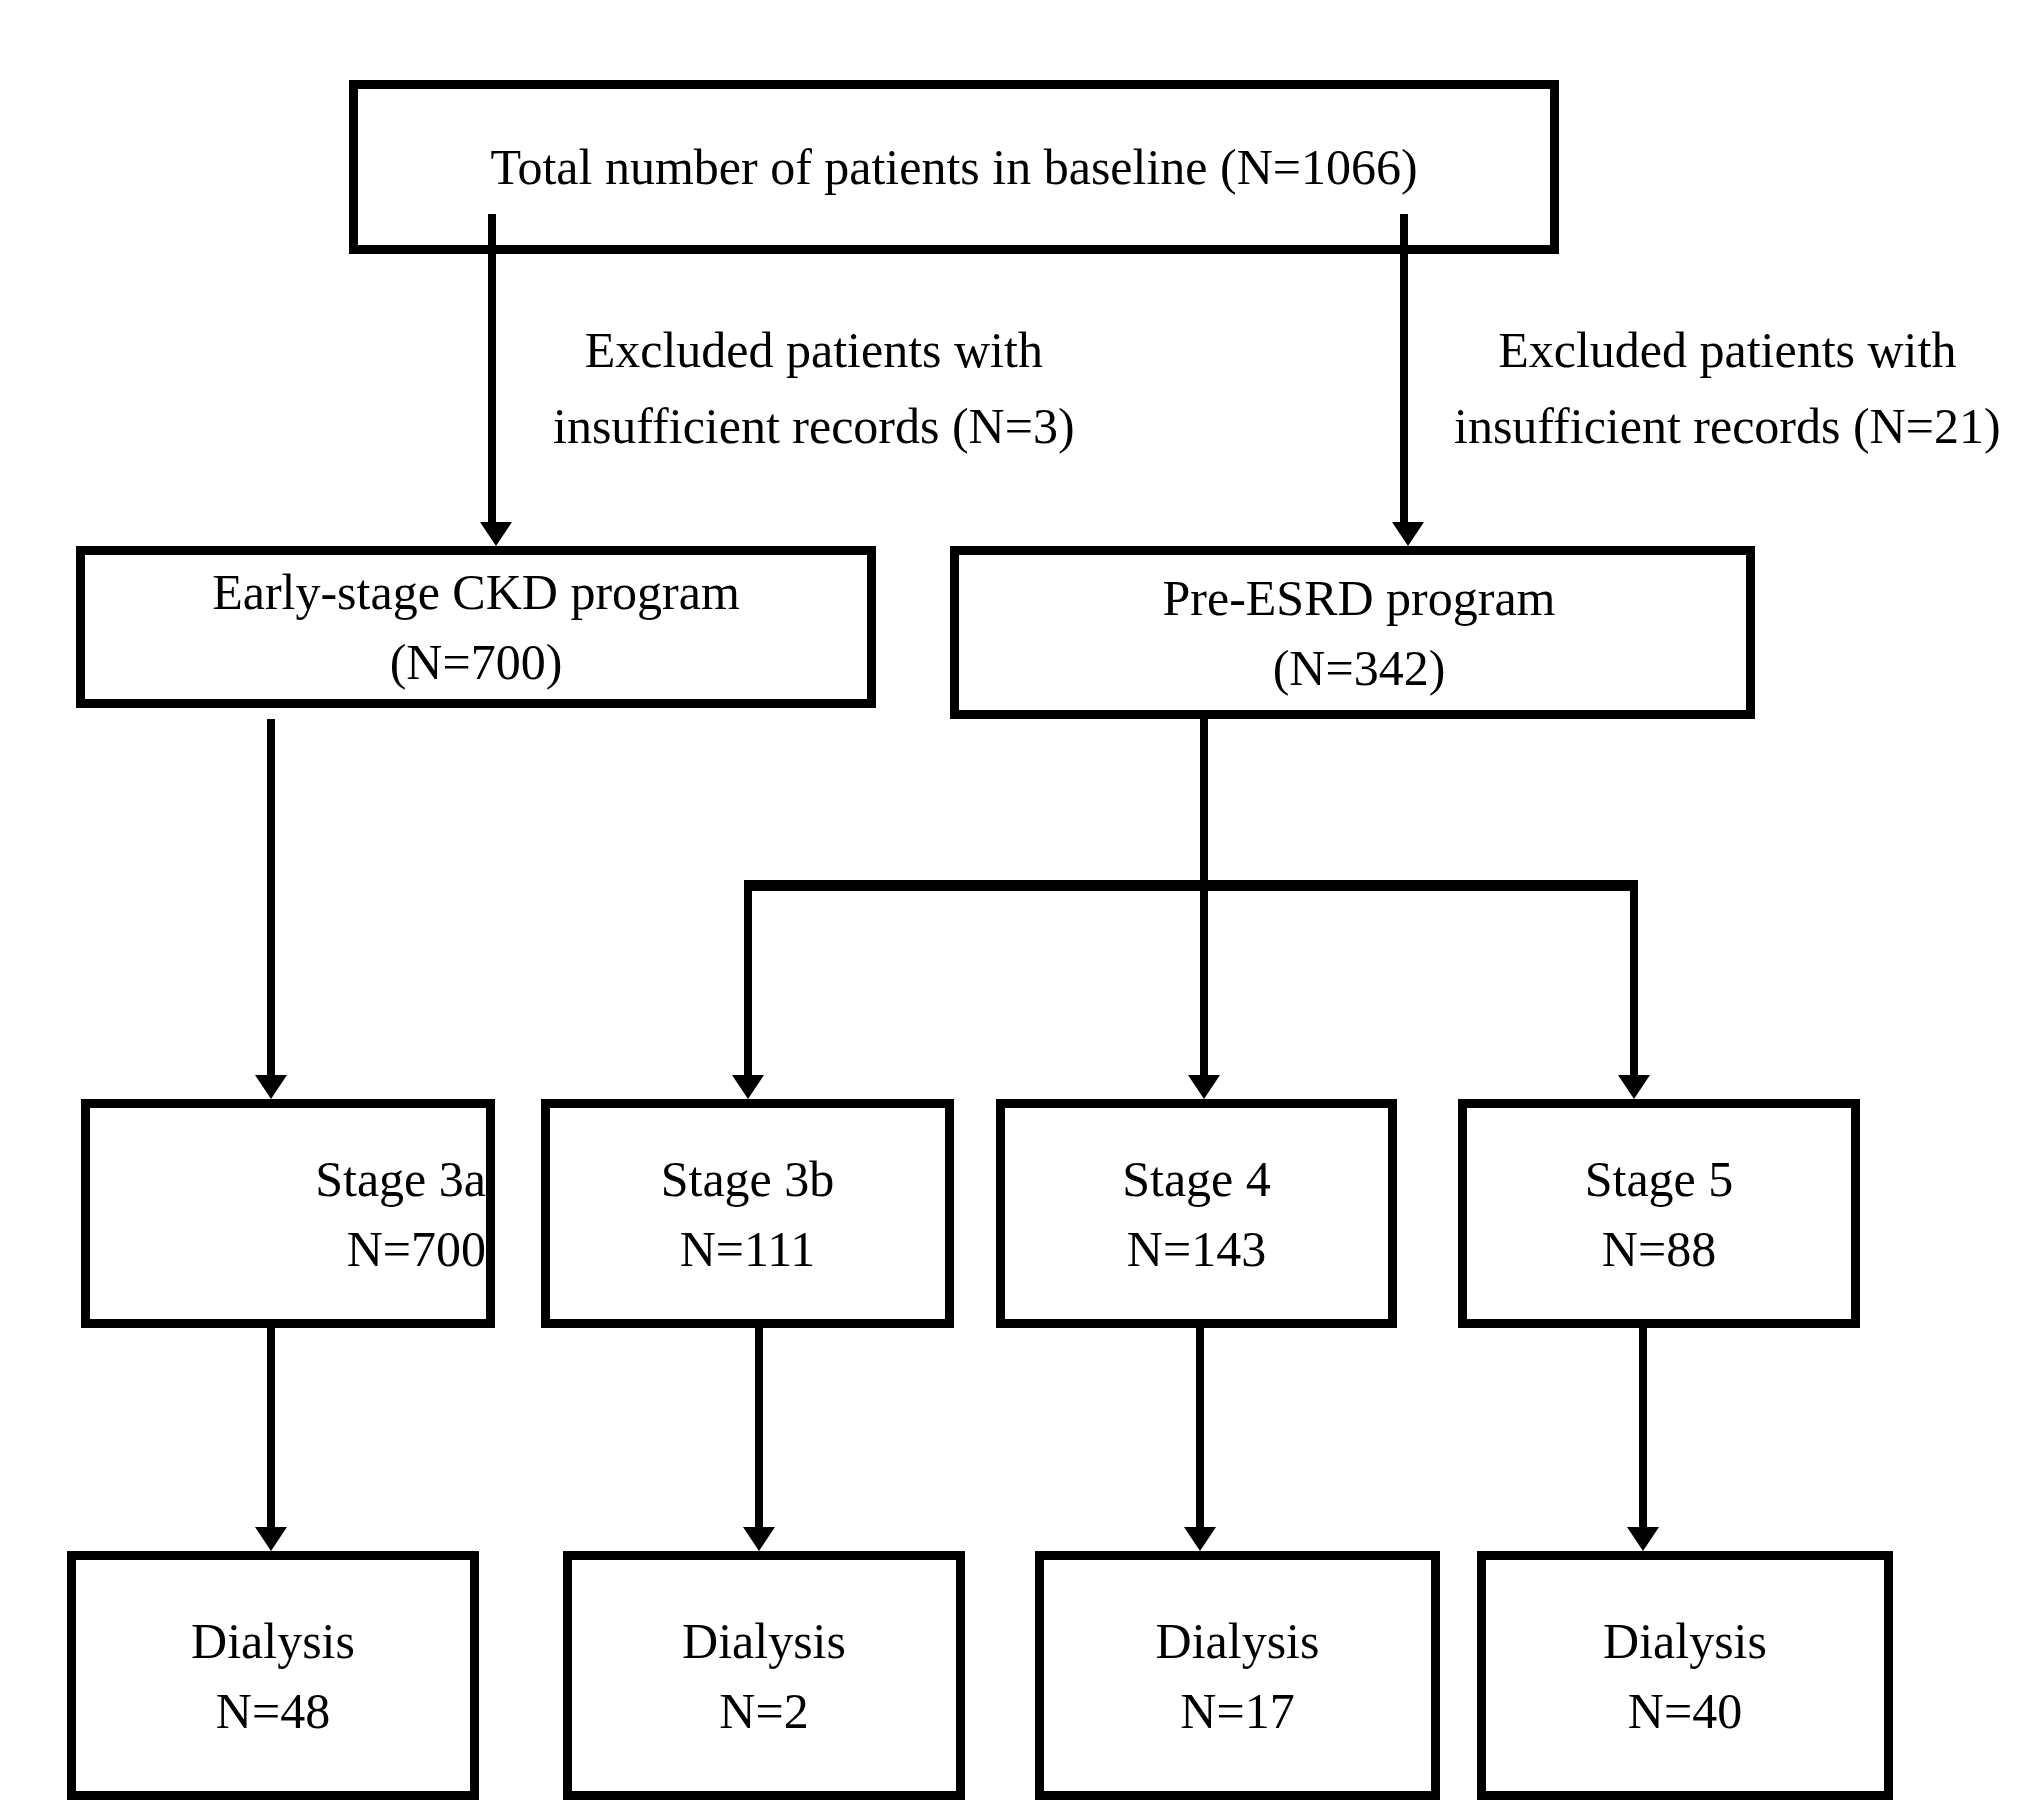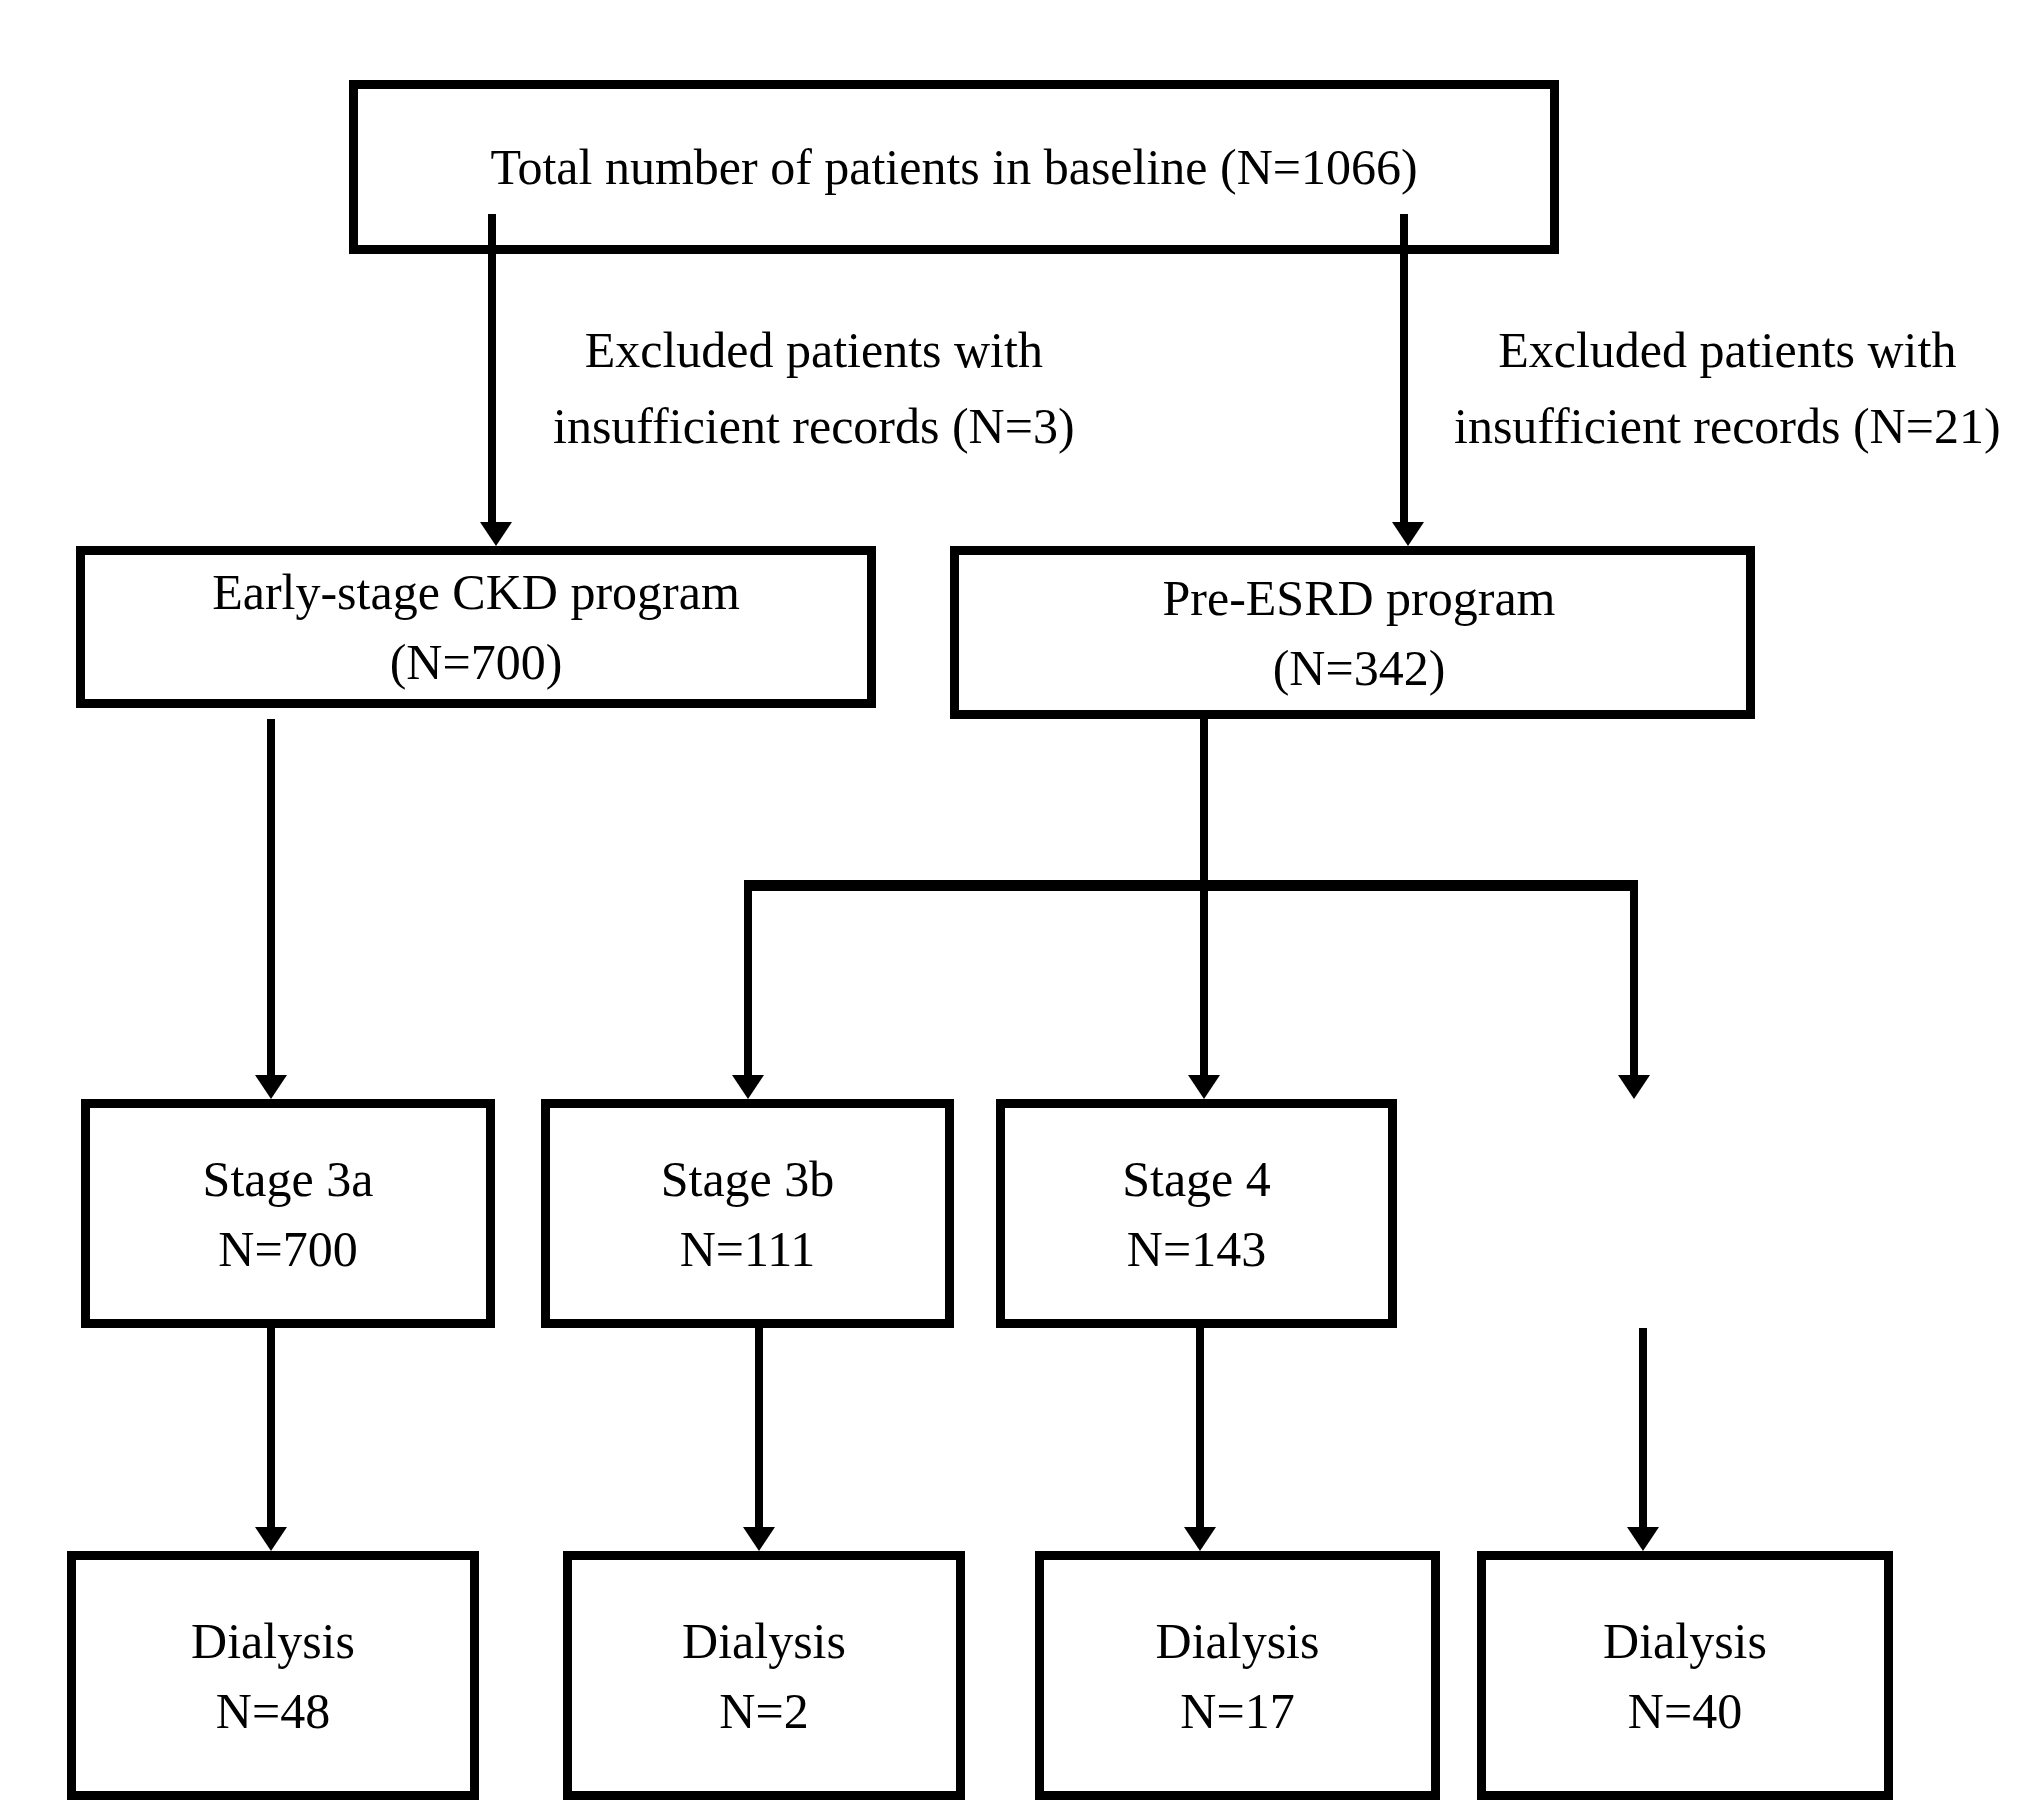--- a/index.html
+++ b/index.html
@@ -93,31 +93,35 @@
   <div class="ah" style="left:255px; top:1075px;"></div>
 
   <div class="vline" style="left:1200px; top:719px; height:359px;"></div>
   <div class="ah" style="left:1188px; top:1075px;"></div>
   <div class="hline" style="left:744px; top:880px; width:894px;"></div>
   <div class="vline" style="left:744px; top:887px; height:191px;"></div>
   <div class="ah" style="left:732px; top:1075px;"></div>
   <div class="vline" style="left:1630px; top:887px; height:191px;"></div>
   <div class="ah" style="left:1618px; top:1075px;"></div>
 
-  <div class="box" style="left:81px; top:1099px; width:414px; height:229px;">
+  <div class="box" style="left:81px; top:1099px; width:414px; height:229px;align-items:flex-end;">
     <span>Stage 3a</span>
     <span>N=700</span>
   </div>
   <div class="box" style="left:541px; top:1099px; width:413px; height:229px;">
     <span>Stage 3b</span>
     <span>N=111</span>
   </div>
   <div class="box" style="left:996px; top:1099px; width:401px; height:229px;">
     <span>Stage 4</span>
     <span>N=143</span>
+  </div>
+  <div class="box" style="left:1458px; top:1099px; width:402px; height:229px;">
+    <span>Stage 5</span>
+    <span>N=88</span>
   </div>
 
   <div class="vline" style="left:267px; top:1328px; height:201px;"></div>
   <div class="ah" style="left:255px; top:1527px;"></div>
   <div class="vline" style="left:755px; top:1328px; height:201px;"></div>
   <div class="ah" style="left:743px; top:1527px;"></div>
   <div class="vline" style="left:1196px; top:1328px; height:201px;"></div>
   <div class="ah" style="left:1184px; top:1527px;"></div>
   <div class="vline" style="left:1639px; top:1328px; height:201px;"></div>
   <div class="ah" style="left:1627px; top:1527px;"></div>

